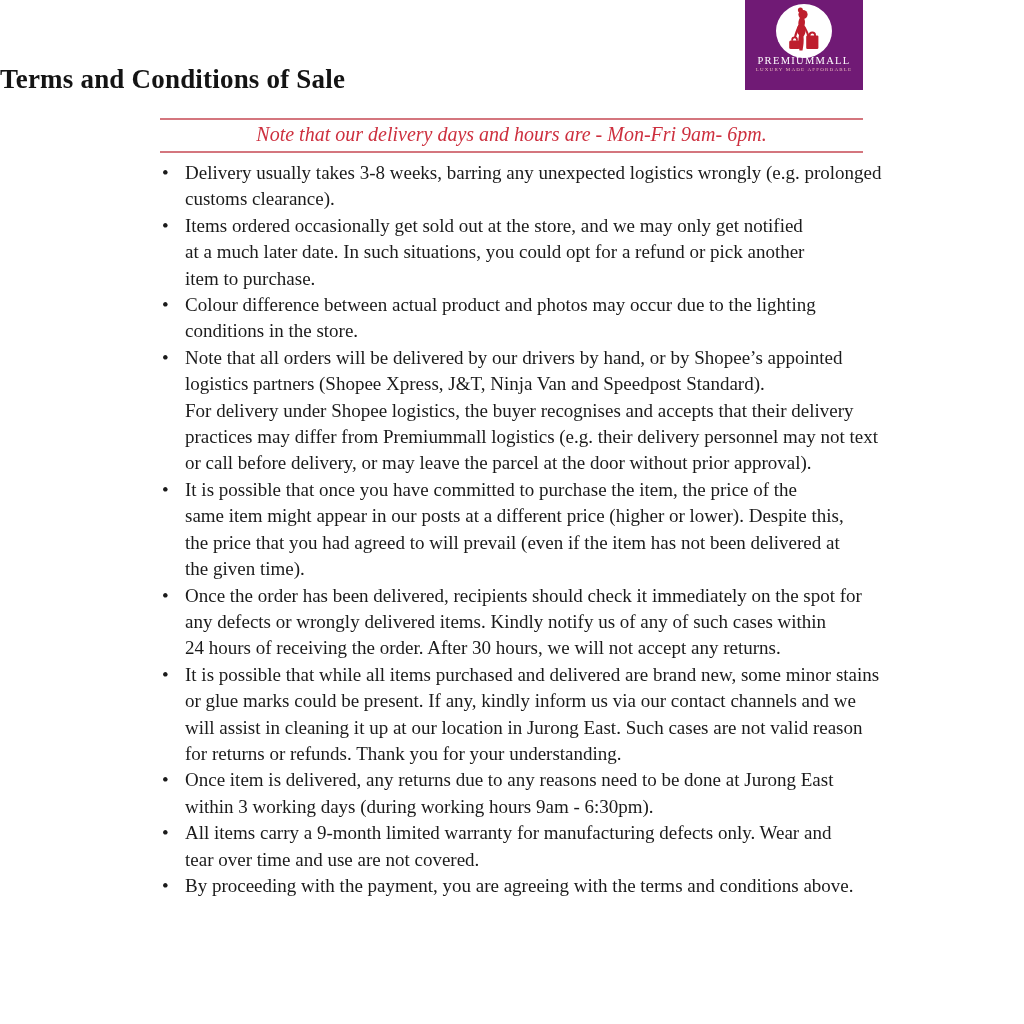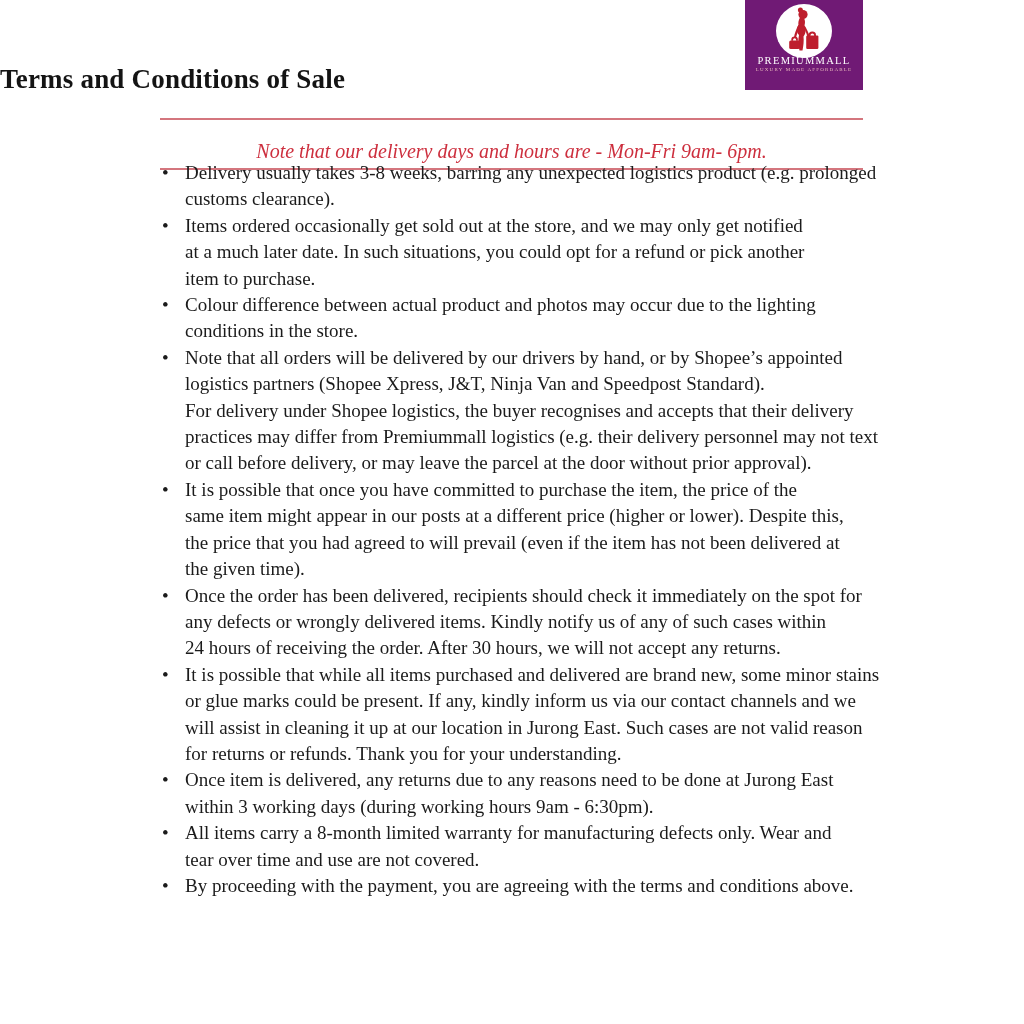--- a/index.html
+++ b/index.html
@@ -25,21 +25,21 @@
   }
   .title {
     position: absolute; top: 64px; left: 0; width: 1024px; margin: 0;
     font-size: 27px; font-weight: bold; color: #141414;
     letter-spacing: 0.2px;
   }
   .note-band {
     position: absolute; top: 118px; left: 160px; width: 703px;
     border-top: 2px solid #d4767e;
     border-bottom: 2px solid #d4767e;
-    padding: 20px 0 5px 0;
+    padding: 3px 0 5px 0;
     text-align: center;
   }
   .note {
     color: #cd2f3e; font-style: italic; font-size: 20px;
   }
   .terms {
     position: absolute; top: 160px; left: 160px; width: 748px;
     margin: 0; padding: 0; list-style: none;
     font-size: 19px; line-height: 26.4px; color: #1b1b1b;
   }
@@ -75,25 +75,25 @@
     <div class="tagline">LUXURY MADE AFFORDABLE</div>
   </div>
 
   <h1 class="title">Terms and Conditions of Sale</h1>
 
   <div class="note-band">
     <div class="note">Note that our delivery days and hours are - Mon-Fri 9am- 6pm.</div>
   </div>
 
   <ul class="terms">
-      <li><span>Delivery usually takes </span><b>3-8 weeks</b><span>, barring any unexpected logistics product (e.g. prolonged</span><br><span>customs clearance).</span></li>
+      <li><span>Delivery usually takes </span><b>3-8 weeks</b><span>, barring any unexpected logistics wrongly (e.g. prolonged</span><br><span>customs clearance).</span></li>
       <li><span>Items ordered occasionally get sold out at the store, and we may only get notified</span><br><span>at a much later date. In such situations, you could opt for a refund or pick another</span><br><span>item to purchase.</span></li>
       <li><span>Colour difference between actual product and photos may occur due to the lighting</span><br><span>conditions in the store.</span></li>
       <li><span>Note that all orders will be delivered by our drivers by hand, or by Shopee’s appointed</span><br><span>logistics partners (Shopee Xpress, J&amp;T, Ninja Van and Speedpost Standard).</span><br><span>For delivery under Shopee logistics, the buyer recognises and accepts that their delivery</span><br><span>practices may differ from Premiummall logistics (e.g. their delivery personnel may not text</span><br><span>or call before delivery, or may leave the parcel at the door without prior approval).</span></li>
       <li><span>It is possible that once you have committed to purchase the item, the price of the</span><br><span>same item might appear in our posts at a different price (higher or lower). Despite this,</span><br><span>the price that you had agreed to will prevail (even if the item has not been delivered at</span><br><span>the given time).</span></li>
       <li><span>Once the order has been delivered, recipients should check it immediately on the spot for</span><br><span>any defects or wrongly delivered items. Kindly notify us of any of such cases within</span><br><b>24 hours</b><span> of receiving the order. After 30 hours, we will not accept any returns.</span></li>
       <li><span>It is possible that while all items purchased and delivered are brand new, some minor stains</span><br><span>or glue marks could be present. If any, kindly inform us via our contact channels and we</span><br><span>will assist in cleaning it up at our location in Jurong East. Such cases are not valid reason</span><br><span>for returns or refunds. Thank you for your understanding.</span></li>
       <li><span>Once item is delivered, any returns due to any reasons need to be done at Jurong East</span><br><span>within </span><b>3 working days</b><span> (during working hours 9am - 6:30pm).</span></li>
-      <li><span>All items carry a </span><b>8-month</b><span> limited warranty for manufacturing defects only. Wear and</span><br><span>tear over time and use are not covered.</span></li>
+      <li><span>All items carry a </span><b>9-month</b><span> limited warranty for manufacturing defects only. Wear and</span><br><span>tear over time and use are not covered.</span></li>
       <li><span>By proceeding with the payment, you are agreeing with the terms and conditions above.</span></li>
     </ul>
 
 </div>
 
 </body></html>

